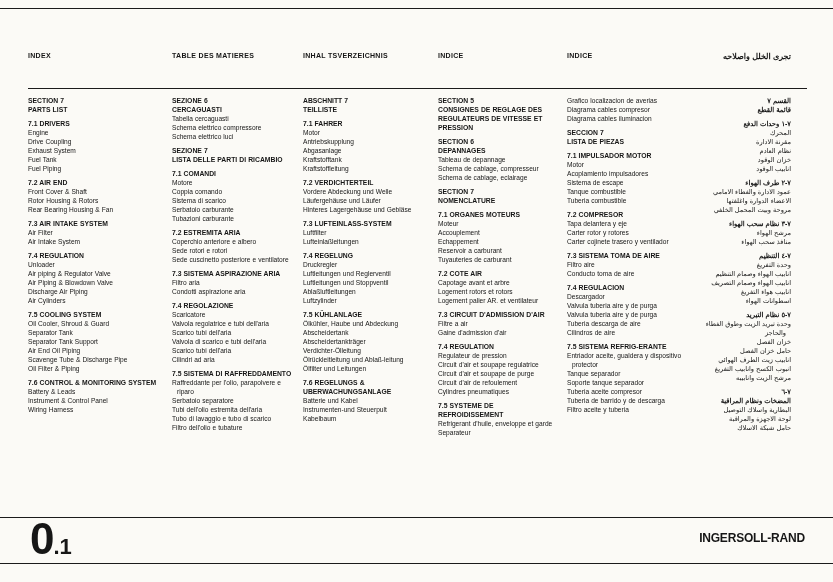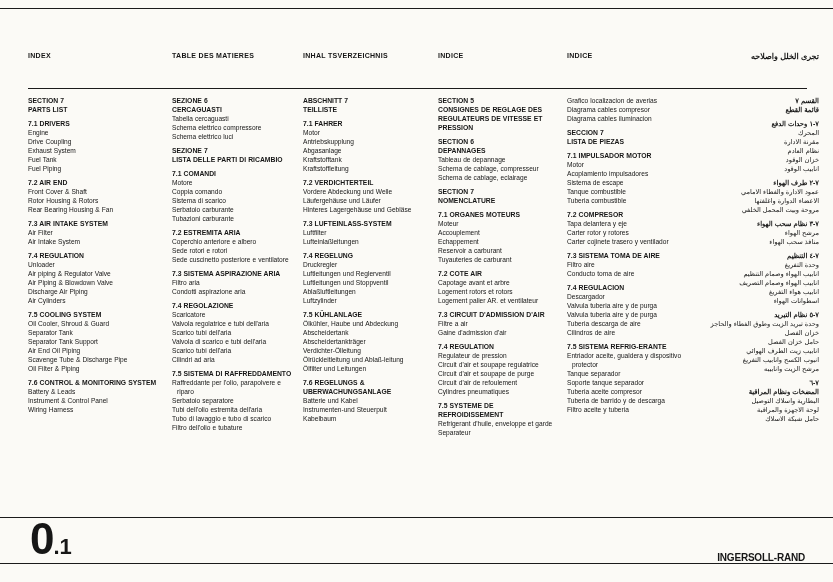--- a/index.html
+++ b/index.html
@@ -8,21 +8,21 @@
     background:#fbfaf6; color:#161616; overflow:hidden;
     font-family:"Liberation Sans", sans-serif;
   }
   .rule { position:absolute; height:1px; background:#1b1b1b; }
   .rule-top    { left:0; right:0; top:8px; }
   .rule-head   { left:28px; right:26px; top:88px; }
   .rule-foot   { left:0; right:0; top:517px; }
   .rule-bottom { left:0; right:0; top:563px; }
 
   .headers, .content {
-    position:absolute; left:28px; right:14px;
+    position:absolute; left:28px; right:42px;
     display:grid;
     grid-template-columns:135px 122px 126px 120px 124px 1fr;
     column-gap:9px;
   }
   .headers { top:52px; }
   .headers .hcell {
     font-size:7px; font-weight:bold; letter-spacing:.3px;
   }
   .headers .hcell.arabic { text-align:right; direction:rtl; font-size:8px; letter-spacing:0; }
 
@@ -40,22 +40,22 @@
   }
   .gap { height:5px; }
 
   .footer-num {
     position:absolute; left:30px; top:518px;
     display:flex; align-items:baseline; font-weight:bold;
   }
   .footer-num .big   { font-size:44px; line-height:42px; letter-spacing:-1px; }
   .footer-num .small { font-size:22px; }
   .brand {
-    position:absolute; right:28px; top:552px;
-    font-size:10px; font-weight:bold; letter-spacing:-.2px;
+    position:absolute; right:28px; top:531px;
+    font-size:12px; font-weight:bold; letter-spacing:-.2px;
   }
 </style>
 </head>
 <body>
 
 <div class="page">
 
   <div class="rule rule-top"></div>
 
   <div class="headers">

